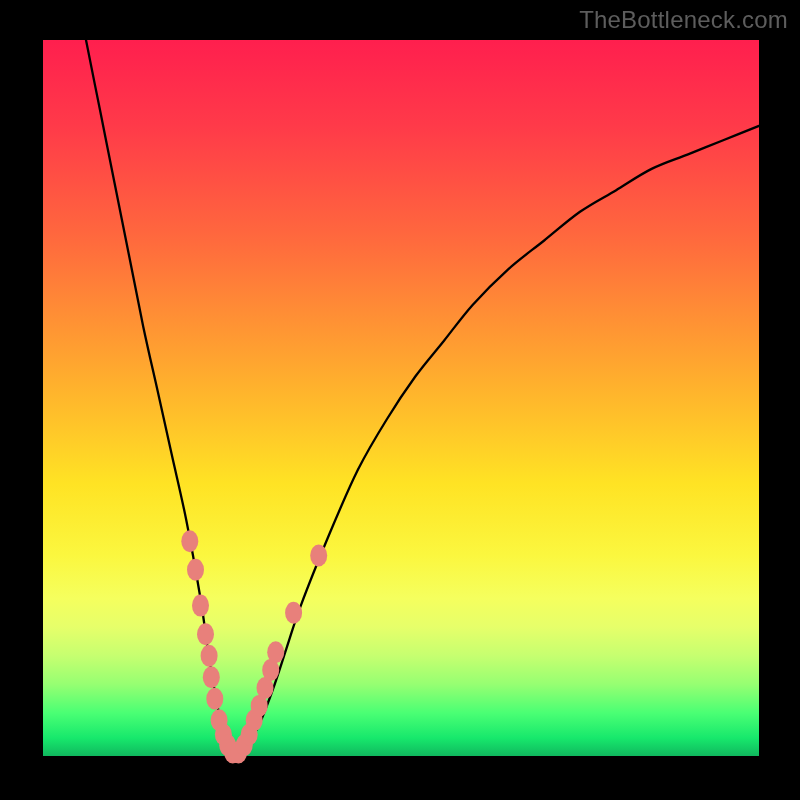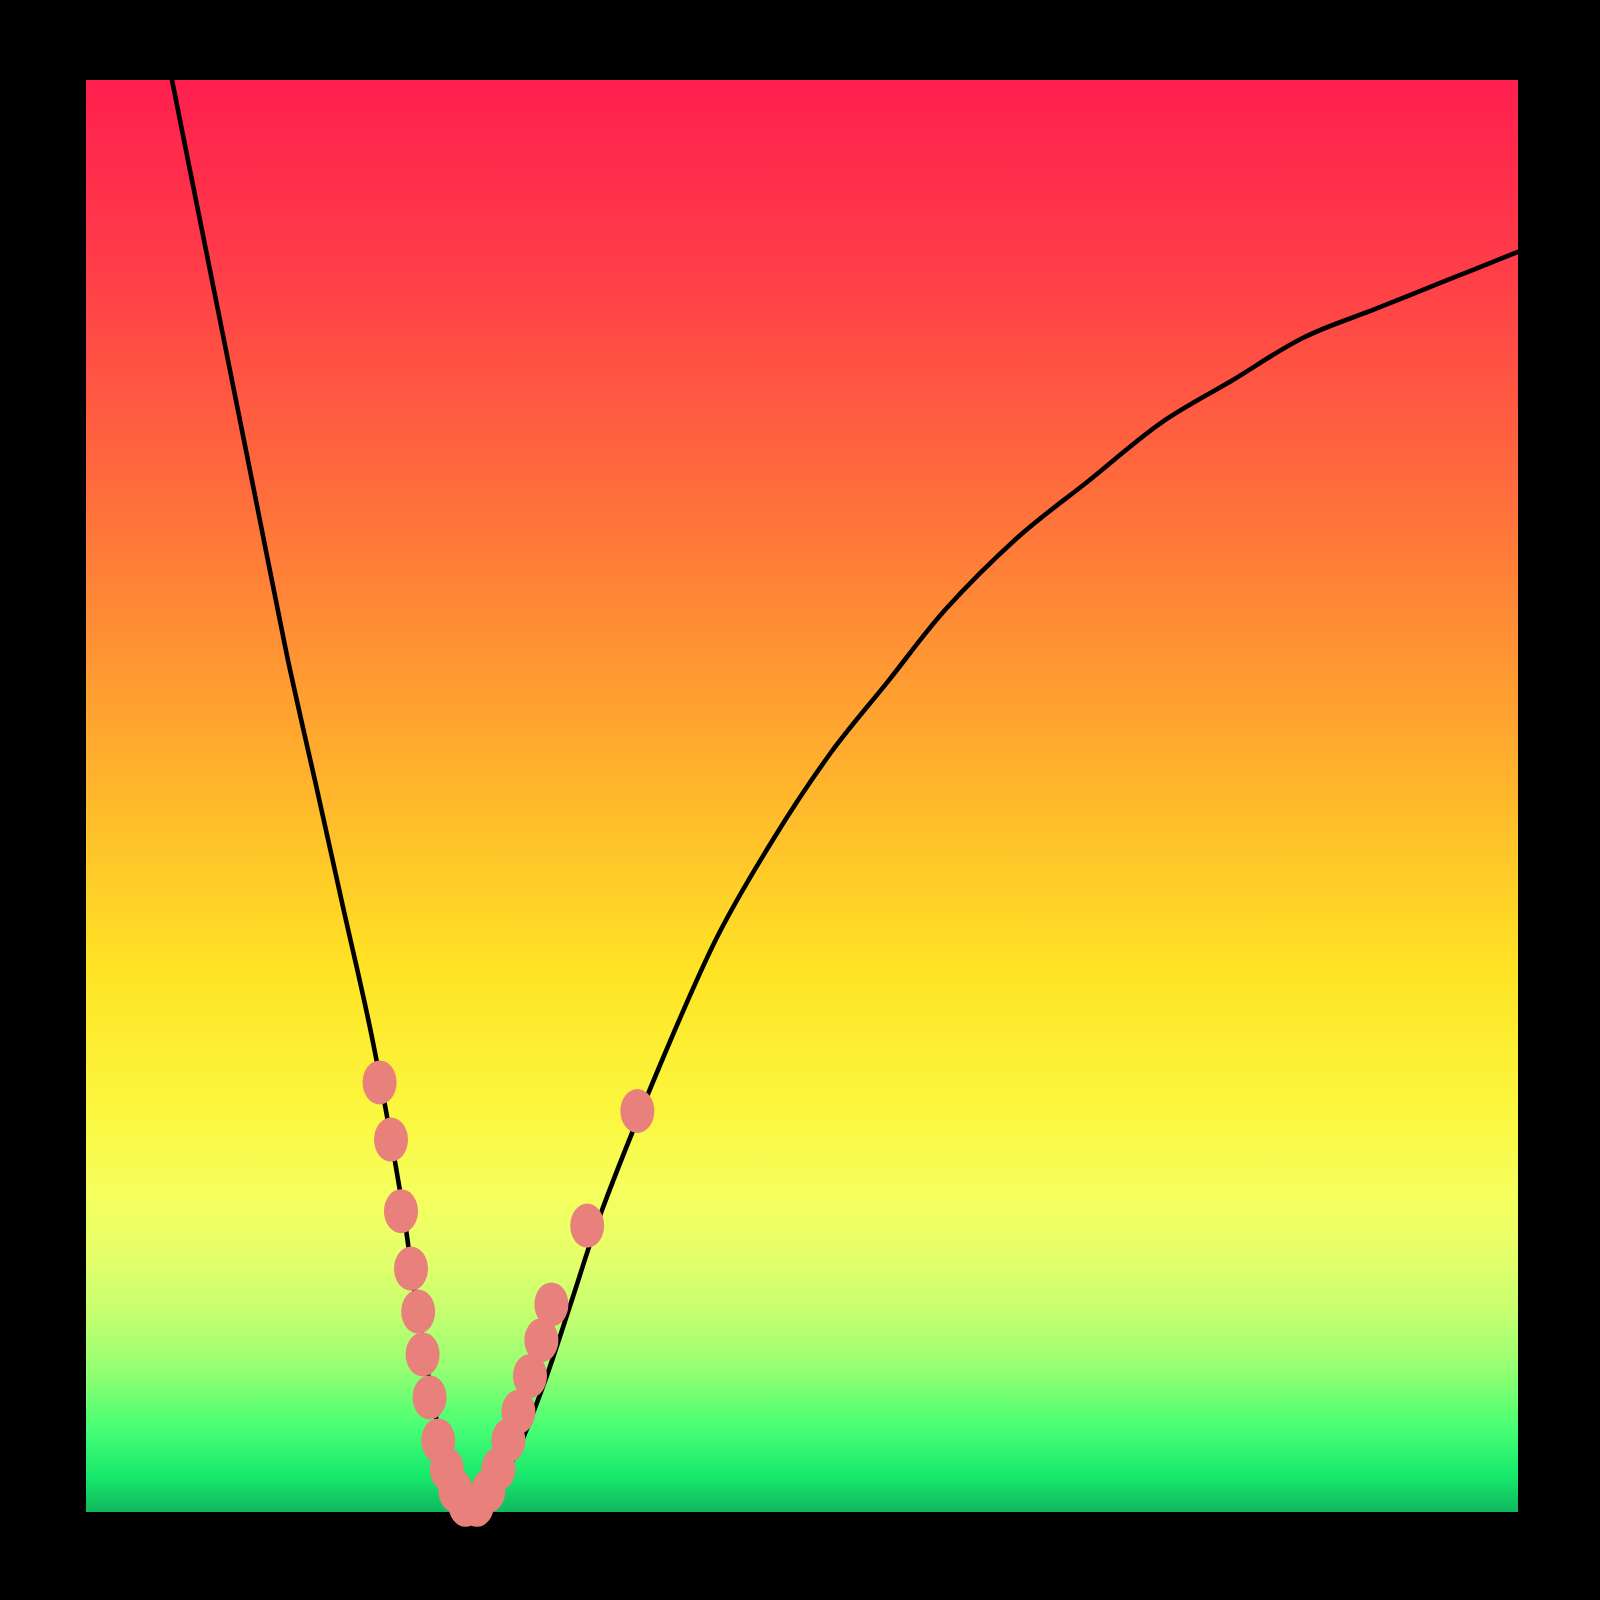--- a/index.html
+++ b/index.html
@@ -91,14 +91,15 @@
         <ellipse cx="211.2" cy="680.2" rx="8.5" ry="11" fill="#e8807b"></ellipse>
         <ellipse cx="216.2" cy="665.9" rx="8.5" ry="11" fill="#e8807b"></ellipse>
         <ellipse cx="222.0" cy="648.0" rx="8.5" ry="11" fill="#e8807b"></ellipse>
         <ellipse cx="227.7" cy="630.1" rx="8.5" ry="11" fill="#e8807b"></ellipse>
         <ellipse cx="232.7" cy="612.2" rx="8.5" ry="11" fill="#e8807b"></ellipse>
         <ellipse cx="250.6" cy="572.8" rx="8.5" ry="11" fill="#e8807b"></ellipse>
         <ellipse cx="275.7" cy="515.5" rx="8.5" ry="11" fill="#e8807b"></ellipse>
       </g>
   </svg>
 
+  <div class="watermark">TheBottleneck.com</div>
 
 </div>
 
 </body></html>

